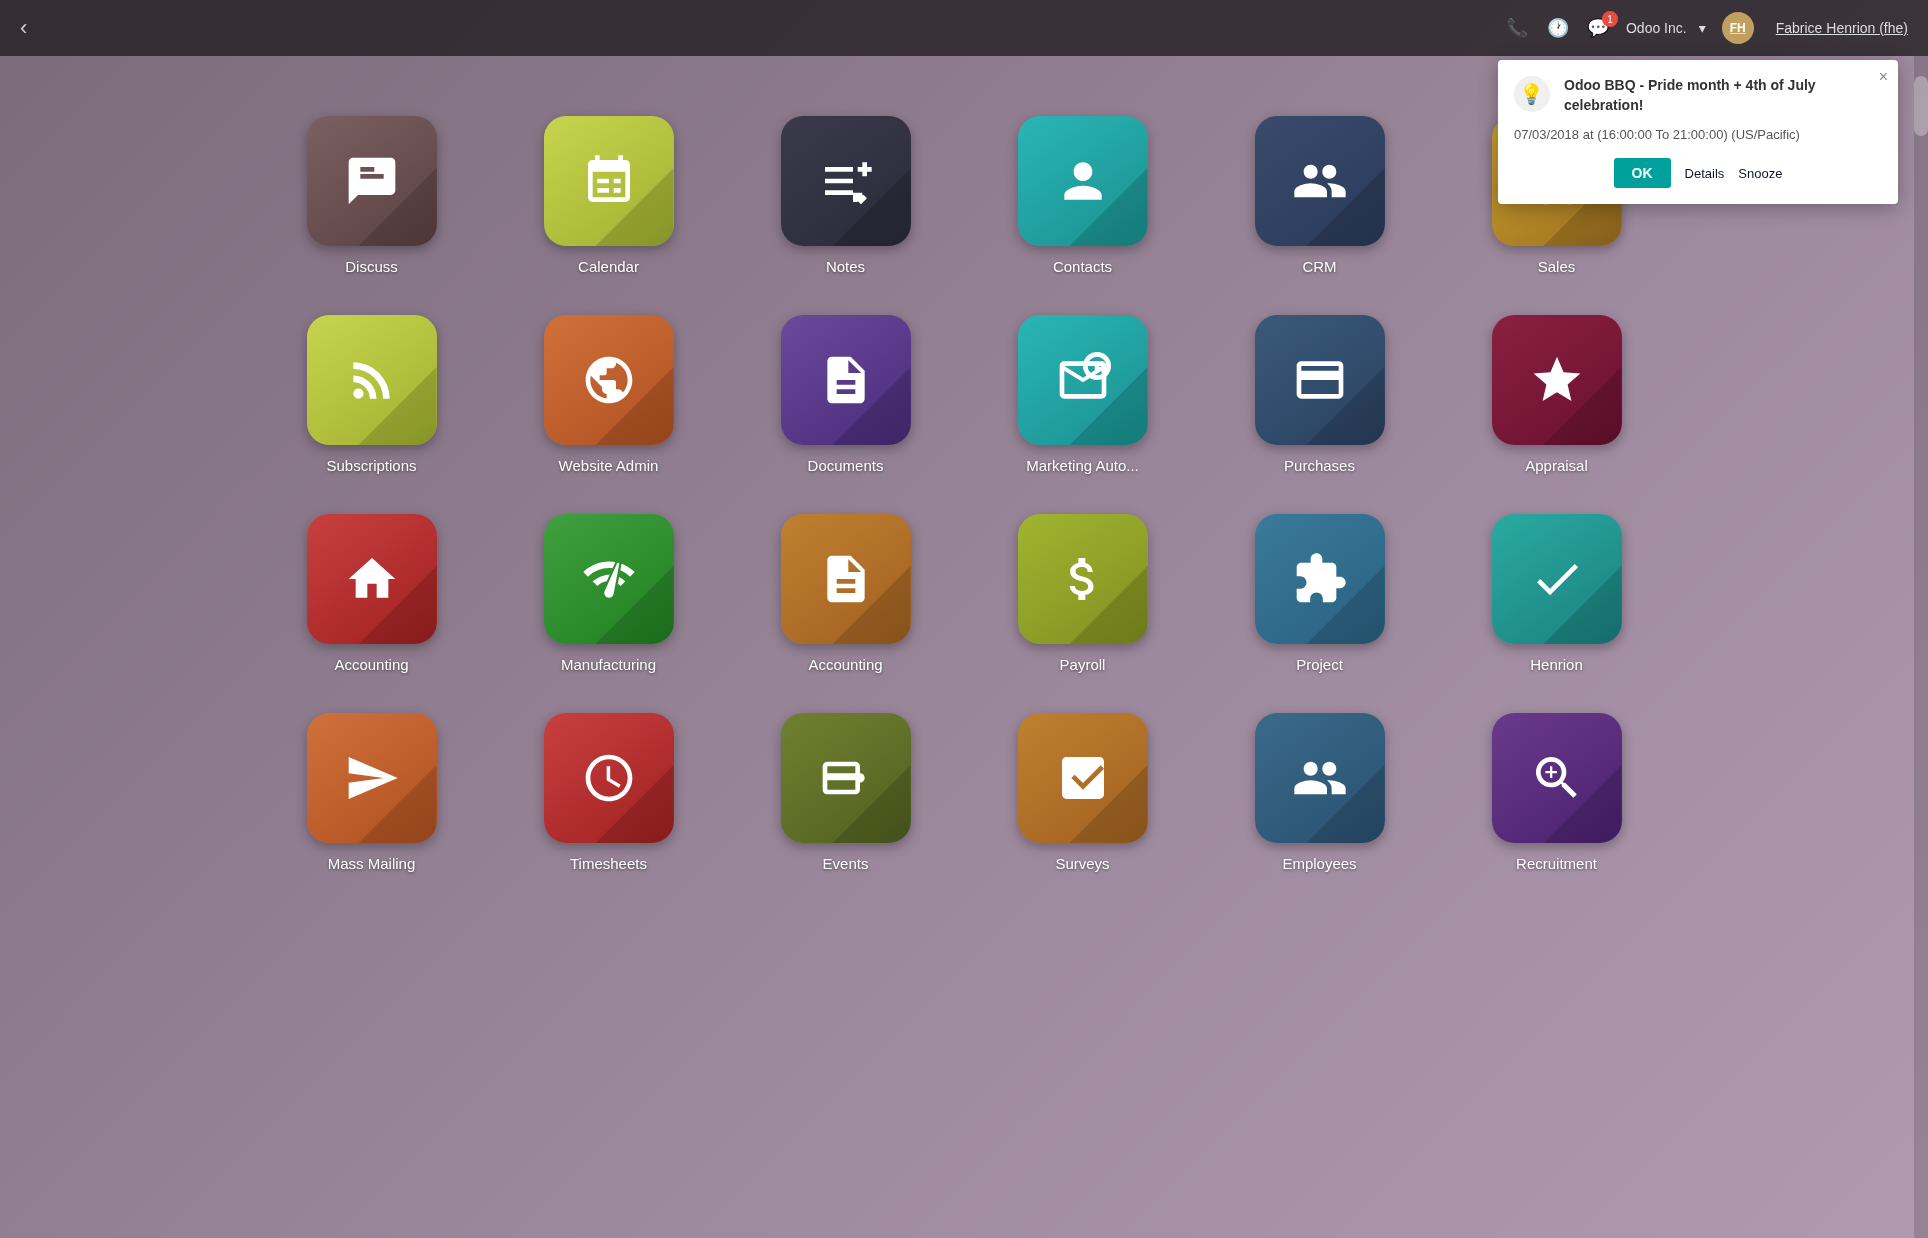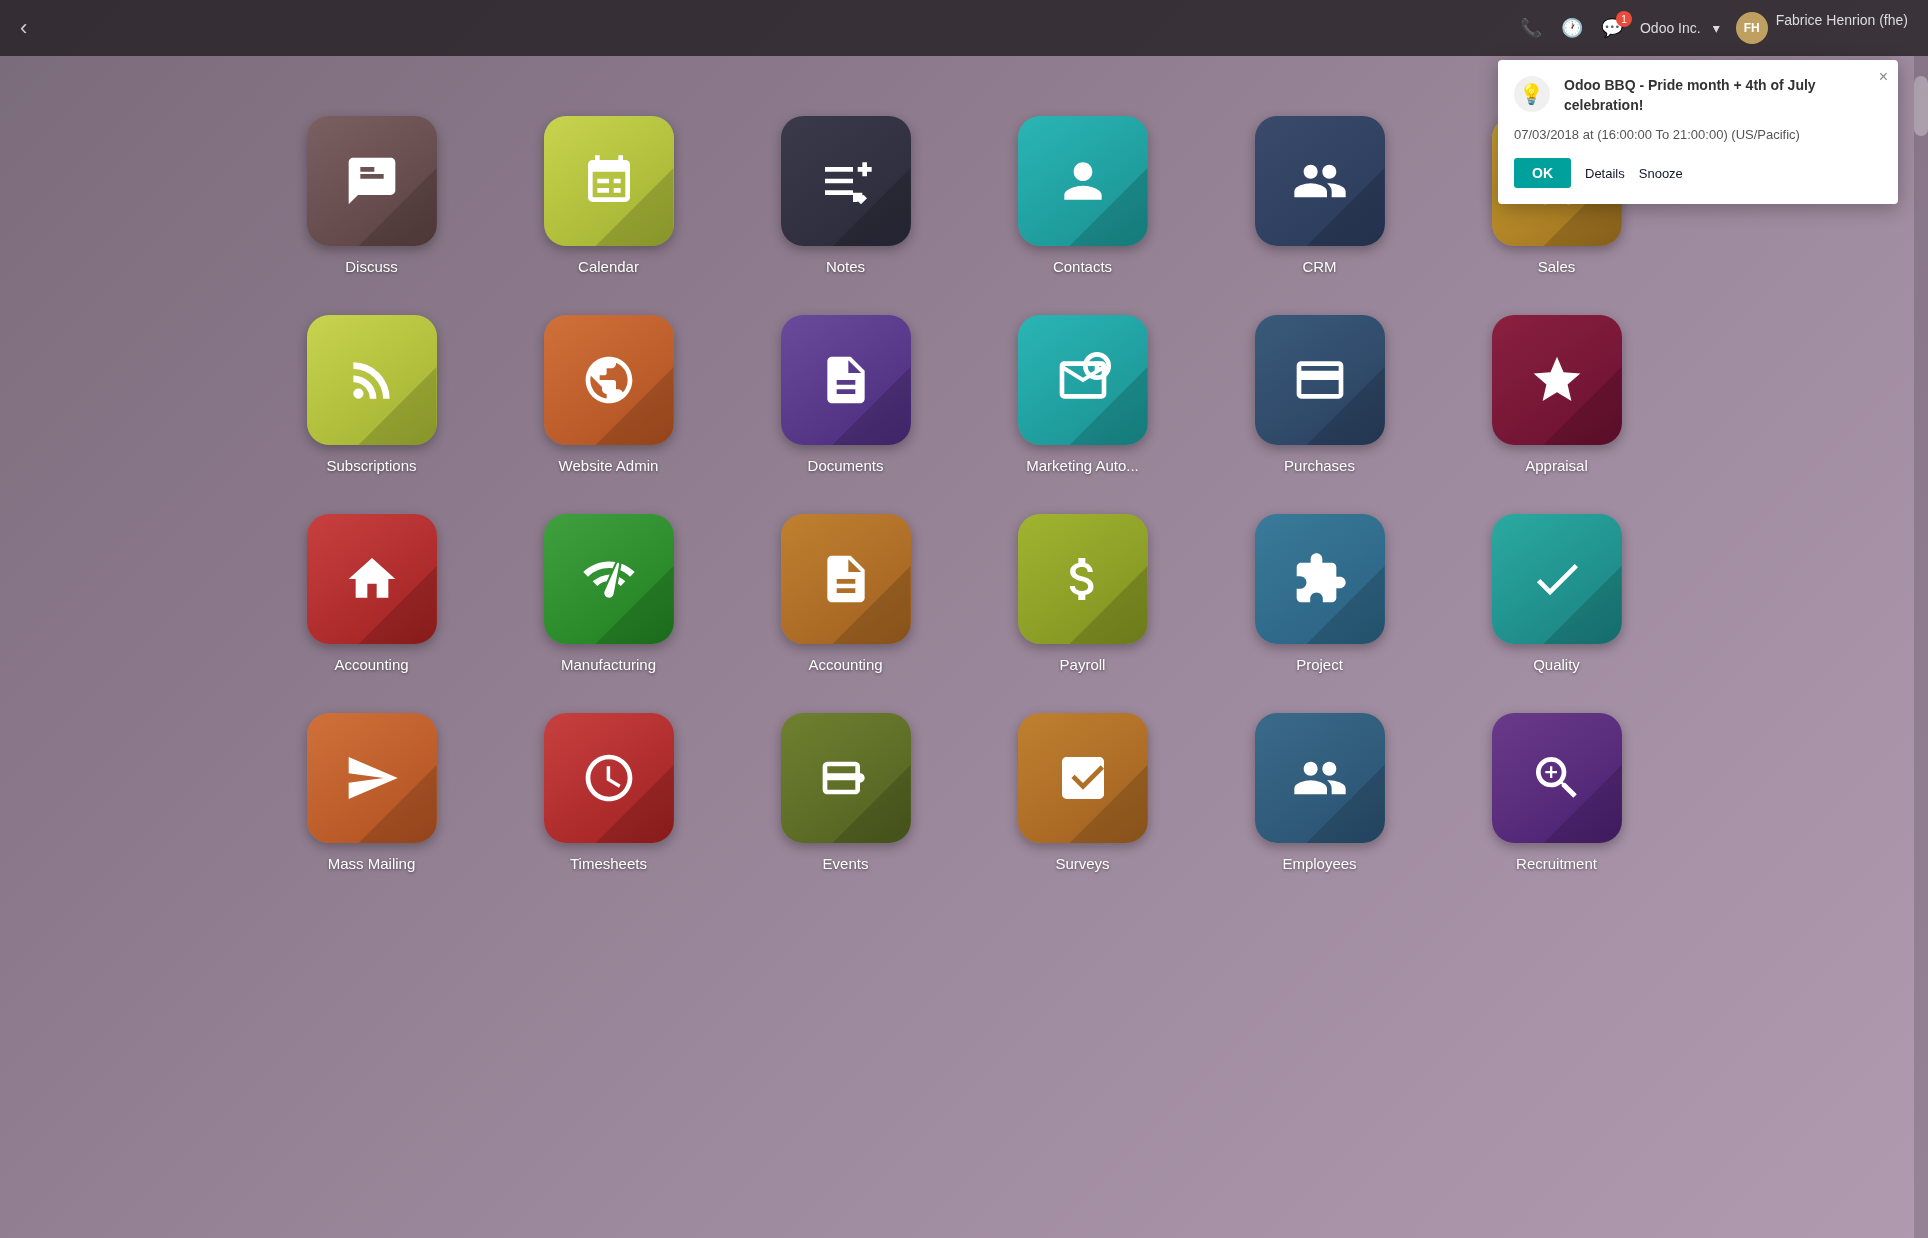--- a/index.html
+++ b/index.html
@@ -47,22 +47,22 @@
       width: 16px; height: 16px;
       font-size: 10px;
       display: flex; align-items: center; justify-content: center;
     }
     .topbar-company {
       display: flex; align-items: center; gap: 12px;
       color: #ddd; font-size: 14px; cursor: pointer;
       margin: 0 16px;
     }
     .topbar-user {
-      display: flex; gap: 8px;
-      color: #ddd; font-size: 14px; cursor: pointer;
+      display: flex; align-items: center; gap: 22px;
+      color: #ddd; font-size: 14px; cursor: pointer; text-decoration: underline;
     }
     .topbar-avatar {
       width: 32px; height: 32px; border-radius: 50%;
       background: #c0a060;
       display: flex; align-items: center; justify-content: center;
       font-size: 12px; color: white; font-weight: bold;
     }
 
     
     .main {
@@ -186,20 +186,21 @@
     }
     .notif-datetime {
       font-size: 13px;
       color: #555;
       margin-bottom: 16px;
     }
     .notif-actions {
       display: flex;
       align-items: center;
       gap: 14px;
+      justify-content: center;
     }
     .notif-btn-ok {
       background: #00a09d;
       color: white;
       border: none;
       padding: 7px 18px;
       border-radius: 3px;
       font-size: 14px;
       cursor: pointer;
       font-weight: 600;
@@ -389,21 +390,21 @@
           </svg>
         </div>
         <div class="app-label">Project</div>
       </div>
       <div class="app-item">
         <div class="app-icon ic-quality">
           <svg viewBox="0 0 24 24" width="56" height="56" fill="white">
             <path d="M9 16.17L4.83 12l-1.42 1.41L9 19 21 7l-1.41-1.41z"></path>
           </svg>
         </div>
-        <div class="app-label">Quality</div>
+        <div class="app-label">Henrion</div>
       </div>
       <div class="app-item">
         <div class="app-icon ic-massmailing">
           <svg viewBox="0 0 24 24" width="56" height="56" fill="white">
             <path d="M2.01 21L23 12 2.01 3 2 10l15 2-15 2z"></path>
           </svg>
         </div>
         <div class="app-label">Mass Mailing</div>
       </div>
       <div class="app-item">

